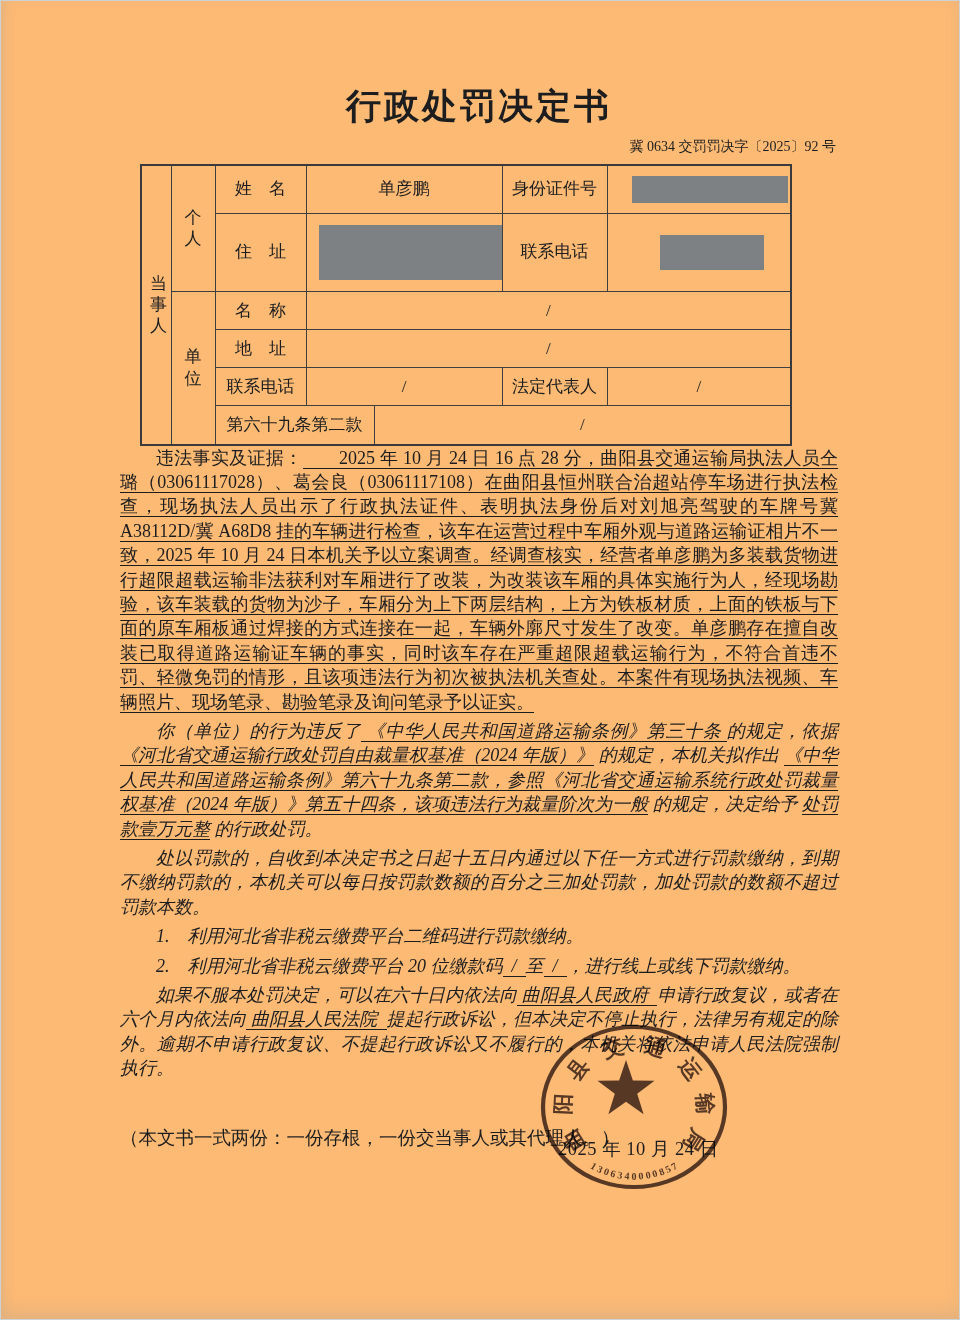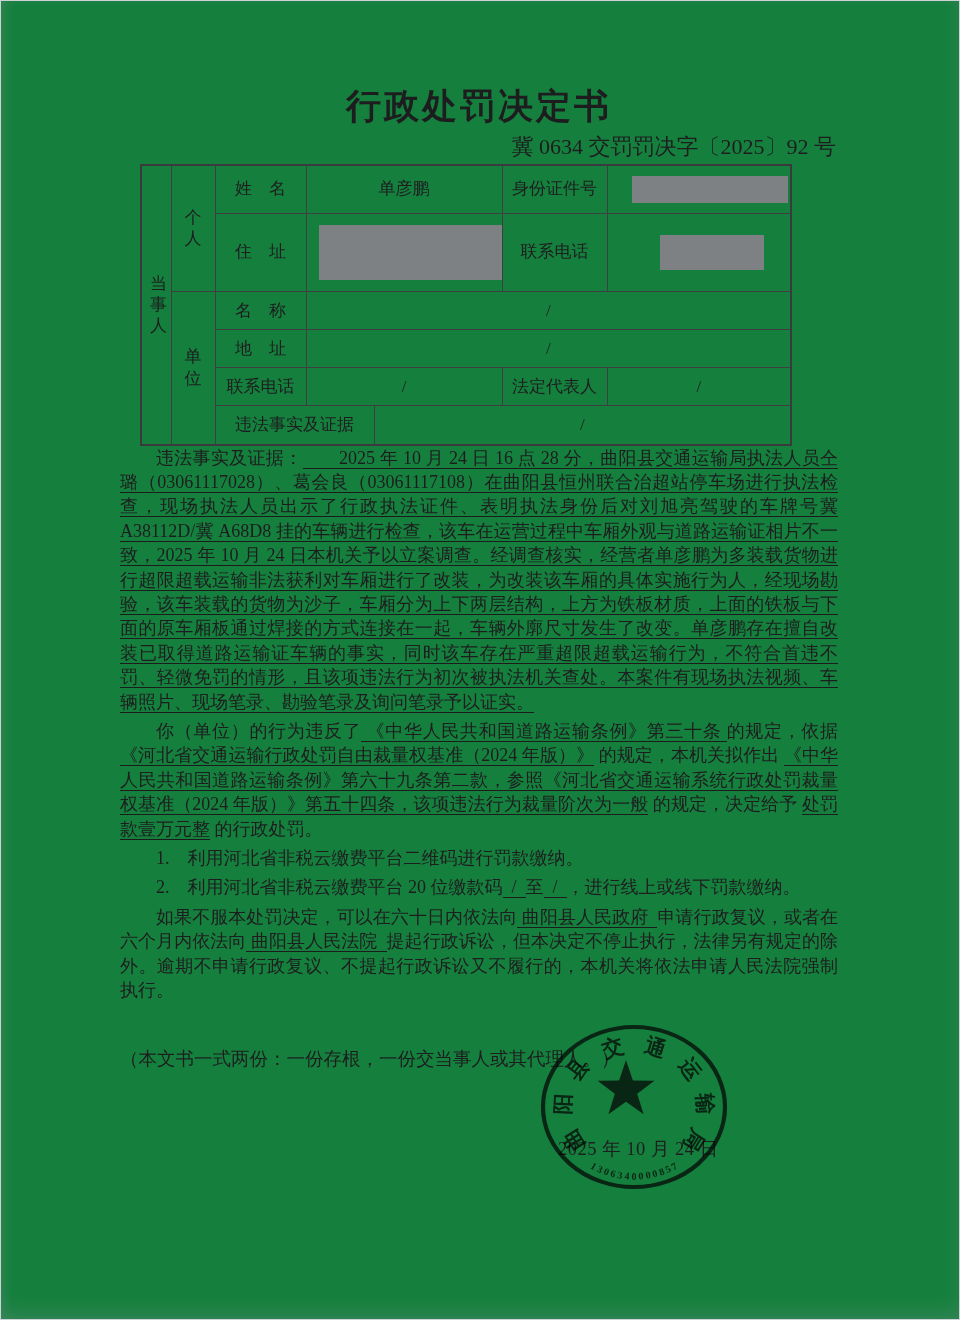--- a/index.html
+++ b/index.html
@@ -1,49 +1,49 @@
 <!DOCTYPE html>
 <html><head>
 <meta charset="utf-8">
 <style>
   html,body{margin:0;padding:0;background:#e8eaec;}
   .page{
     position:relative;width:960px;height:1320px;margin:0 auto;
-    background:#15803d;overflow:hidden;
+    background:#fdba74;overflow:hidden;
     font-family:"Liberation Serif","DejaVu Serif",serif;
     color:#1d1d1f;
     box-shadow:inset 0 0 0 1px #ccd2d6, inset 0 -10px 18px rgba(140,150,158,.20), inset 6px 0 10px rgba(160,168,175,.10);
   }
   .content{padding:0 122px 0 120px;}
   .doc-title{
     margin:84px 0 0;text-align:center;font-size:35px;font-weight:bold;
     letter-spacing:3px;line-height:1.3;
   }
-  .doc-number{margin-top:4px;text-align:right;font-size:22px;line-height:25px;padding-right:2px;}
+  .doc-number{margin-top:4px;text-align:right;font-size:14px;line-height:25px;padding-right:2px;}
   .tbl-wrap{margin:5px 0 0 20px;}
   table.party{
     border-collapse:collapse;table-layout:fixed;width:650px;
     font-size:17px;
   }
   table.party td{
     border:1.4px solid #3f3f41;padding:8px;overflow:hidden;
     text-align:center;vertical-align:middle;line-height:1.25;
   }
   table.party{border:2px solid #3a3a3c;}
   td.lab{text-align:left;padding-left:11px;}
   td.lab-wide{text-align:left;padding-left:10px;}
   td.vparty{line-height:21px;padding:0 2px;}
   .h1{height:35px}.h2{height:68px}.h3{height:27px}.h4{height:29px}.h5{height:31px}.h6{height:26px}
   .redact{background:#7e8184;}
   .redact.id{width:156px;height:27px;margin:2px 8px 2px 16px;}
   .redact.addr{width:188px;height:55px;margin:3px 2px 3px 4px;}
   .redact.phone{width:104px;height:35px;margin:0 0 0 44px;}
   .body-text{font-size:18px;line-height:24.4px;text-align:justify;}
   .body-text p{margin:0;text-indent:2em;}
-  .body-text p + p{margin-top:5px;}
+  .body-text p + p{margin-top:5px;font-style:italic;}
   .body-text .u{border-bottom:1.2px solid #1c1c1c;}
   .footnote{margin-top:44px;font-size:18.5px;text-indent:0;}
   .decision-date{
     position:absolute;left:558px;top:1124px;font-size:18.5px;
     letter-spacing:.5px;z-index:2;white-space:nowrap;margin-top:12px;
   }
   .seal{position:absolute;left:538px;top:1022px;z-index:3;opacity:.9;mix-blend-mode:multiply;}
   .seal text{font-family:"Liberation Serif","DejaVu Serif",serif;}
 </style>
 </head>
@@ -96,30 +96,31 @@
           <td class="lab">地　址</td>
           <td colspan="4">/</td>
         </tr>
         <tr class="h5">
           <td class="lab">联系电话</td>
           <td colspan="2">/</td>
           <td class="lab">法定代表人</td>
           <td>/</td>
         </tr>
         <tr class="h6">
-          <td class="lab-wide" colspan="2">违法事实及证据</td>
+          <td class="lab-wide" colspan="2">第六十九条第二款</td>
           <td colspan="3">/</td>
         </tr>
       </tbody>
         </table>
     </div>
 
     <div class="body-text" id="body-text">
         <p><span>违法事实及证据：</span><span class="u">　　2025 年 10 月 24 日 16 点 28 分，曲阳县交通运输局执法人员仝璐（03061117028）、葛会良（03061117108）在曲阳县恒州联合治超站停车场进行执法检查，现场执法人员出示了行政执法证件、表明执法身份后对刘旭亮驾驶的车牌号冀 A38112D/冀 A68D8 挂的车辆进行检查，该车在运营过程中车厢外观与道路运输证相片不一致，2025 年 10 月 24 日本机关予以立案调查。经调查核实，经营者单彦鹏为多装载货物进行超限超载运输非法获利对车厢进行了改装，为改装该车厢的具体实施行为人，经现场勘验，该车装载的货物为沙子，车厢分为上下两层结构，上方为铁板材质，上面的铁板与下面的原车厢板通过焊接的方式连接在一起，车辆外廓尺寸发生了改变。单彦鹏存在擅自改装已取得道路运输证车辆的事实，同时该车存在严重超限超载运输行为，不符合首违不罚、轻微免罚的情形，且该项违法行为初次被执法机关查处。本案件有现场执法视频、车辆照片、现场笔录、勘验笔录及询问笔录予以证实。</span></p>
         <p><span>你（单位）的行为违反了</span><span class="u">&nbsp;《中华人民共和国道路运输条例》第三十条&nbsp;</span><span>的规定，依据</span><span class="u">《河北省交通运输行政处罚自由裁量权基准（2024 年版）》</span><span>&nbsp;的规定，本机关拟作出&nbsp;</span><span class="u">《中华人民共和国道路运输条例》第六十九条第二款，参照《河北省交通运输系统行政处罚裁量权基准（2024 年版）》第五十四条，该项违法行为裁量阶次为一般</span><span>&nbsp;的规定，决定给予&nbsp;</span><span class="u">处罚款壹万元整</span><span>&nbsp;的行政处罚。</span></p>
+        <p><span>处以罚款的，自收到本决定书之日起十五日内通过以下任一方式进行罚款缴纳，到期不缴纳罚款的，本机关可以每日按罚款数额的百分之三加处罚款，加处罚款的数额不超过罚款本数。</span></p>
         <p><span>1.　利用河北省非税云缴费平台二维码进行罚款缴纳。</span></p>
         <p><span>2.　利用河北省非税云缴费平台 20 位缴款码</span><span class="u">&nbsp;&nbsp;/&nbsp;&nbsp;</span><span>至</span><span class="u">&nbsp;&nbsp;/&nbsp;&nbsp;</span><span>，进行线上或线下罚款缴纳。</span></p>
         <p><span>如果不服本处罚决定，可以在六十日内依法向</span><span class="u">&nbsp;曲阳县人民政府&nbsp;&nbsp;</span><span>申请行政复议，或者在六个月内依法向</span><span class="u">&nbsp;曲阳县人民法院&nbsp;&nbsp;</span><span>提起行政诉讼，但本决定不停止执行，法律另有规定的除外。逾期不申请行政复议、不提起行政诉讼又不履行的，本机关将依法申请人民法院强制执行。</span></p>
       </div>
 
     <div class="footnote">（本文书一式两份：一份存根，一份交当事人或其代理人。）</div>
   </div>
 
   <div class="decision-date">2025 年 10 月 24 日</div>
 

